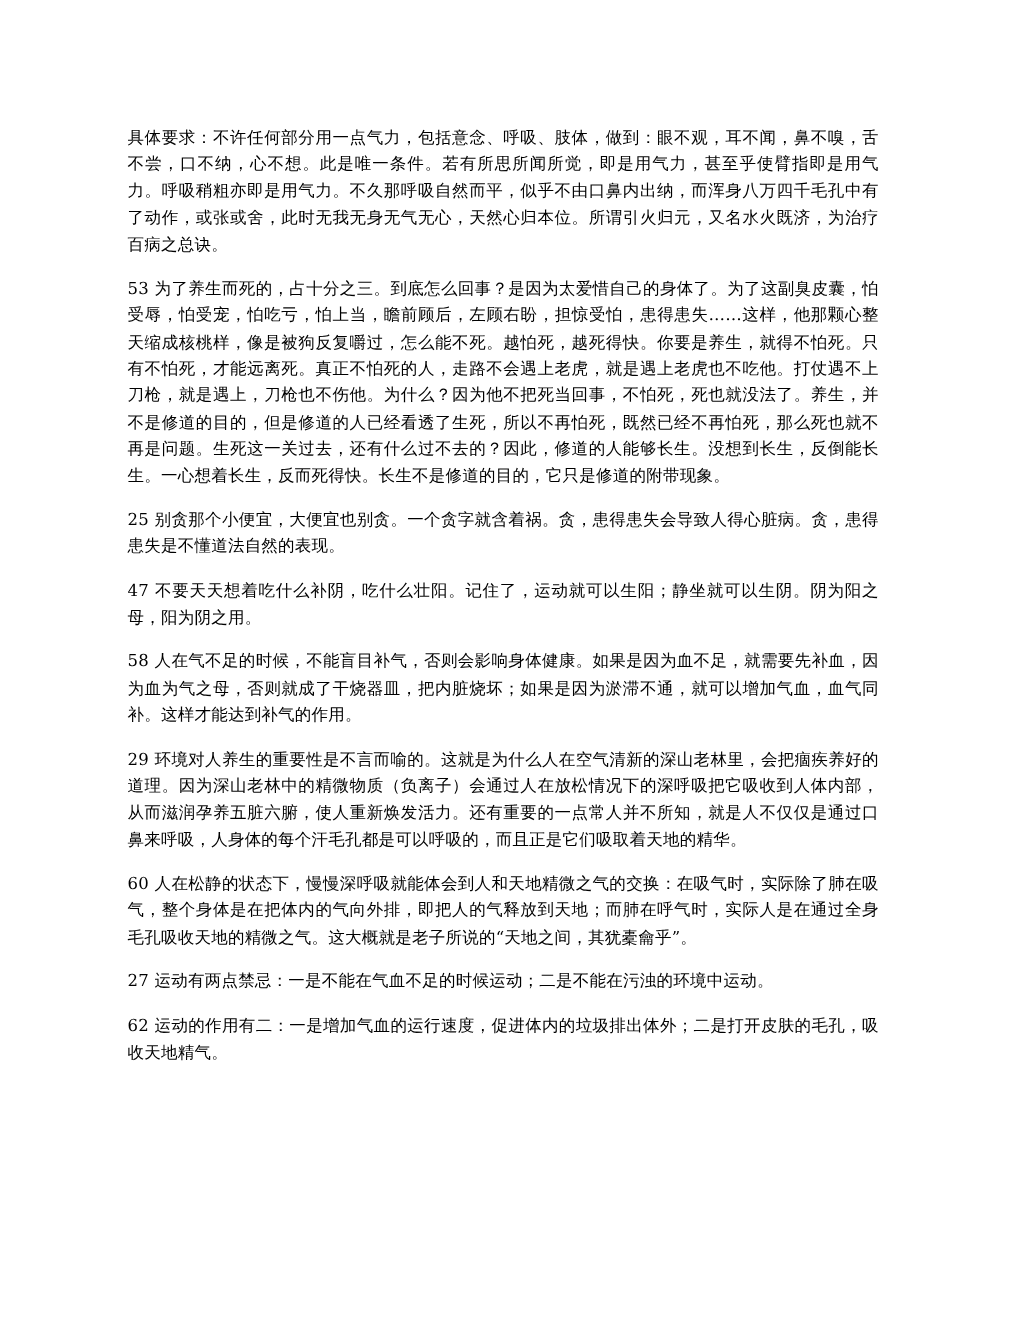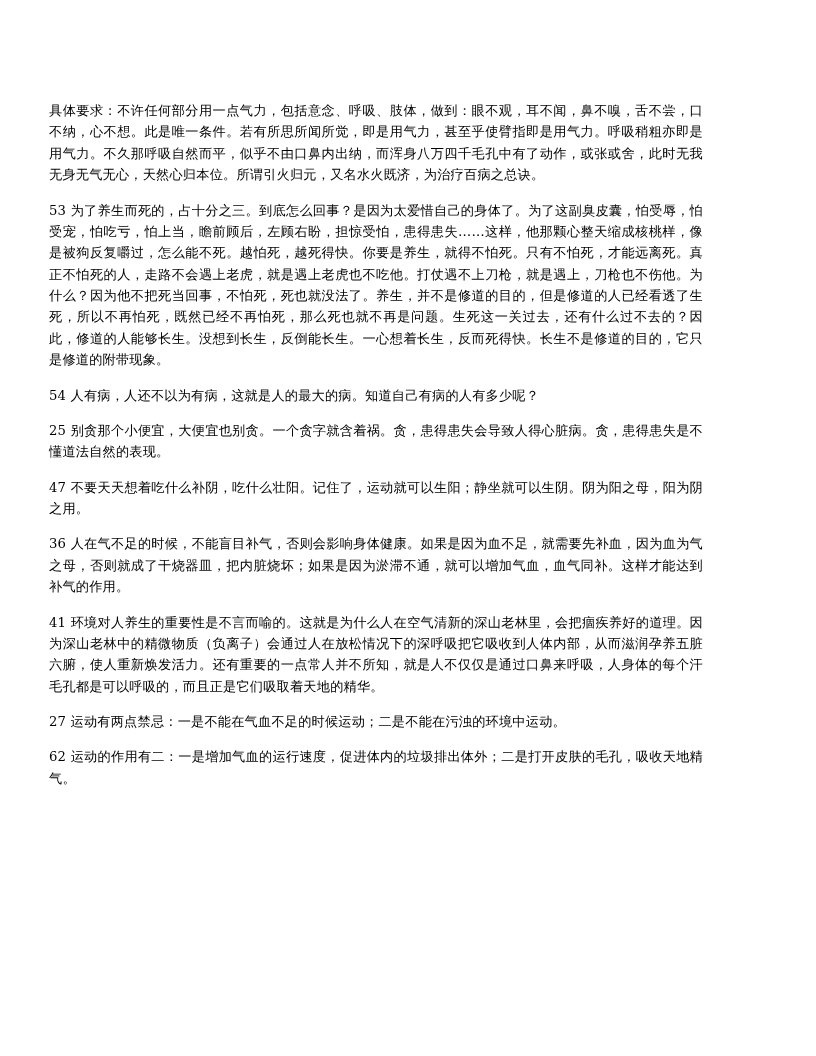--- a/index.html
+++ b/index.html
@@ -10,21 +10,21 @@
     width: 816px;
     height: 1056px;
     background: #ffffff;
     font-family: "DejaVu Serif", "Liberation Serif", serif;
     color: #000000;
   }
   .page {
     box-sizing: border-box;
     width: 816px;
     height: 1056px;
-    padding: 100px 113px 60px 49px;
+    padding: 100px 113px 60px 102px;
     position: relative;
   }
   .doc-body {
     width: 100%;
   }
   p.para {
     margin: 0 0 14px 0;
     font-size: 13.2px;
     line-height: 1.62;
     text-align: justify;
@@ -36,21 +36,21 @@
     margin-bottom: 16px;
   }
 </style>
 </head>
 <body>
 
 <div class="page">
   <div class="doc-body">
     <p class="para">具体要求：不许任何部分用一点气力，包括意念、呼吸、肢体，做到：眼不观，耳不闻，鼻不嗅，舌不尝，口不纳，心不想。此是唯一条件。若有所思所闻所觉，即是用气力，甚至乎使臂指即是用气力。呼吸稍粗亦即是用气力。不久那呼吸自然而平，似乎不由口鼻内出纳，而浑身八万四千毛孔中有了动作，或张或舍，此时无我无身无气无心，天然心归本位。所谓引火归元，又名水火既济，为治疗百病之总诀。</p>
     <p class="para">53 为了养生而死的，占十分之三。到底怎么回事？是因为太爱惜自己的身体了。为了这副臭皮囊，怕受辱，怕受宠，怕吃亏，怕上当，瞻前顾后，左顾右盼，担惊受怕，患得患失……这样，他那颗心整天缩成核桃样，像是被狗反复嚼过，怎么能不死。越怕死，越死得快。你要是养生，就得不怕死。只有不怕死，才能远离死。真正不怕死的人，走路不会遇上老虎，就是遇上老虎也不吃他。打仗遇不上刀枪，就是遇上，刀枪也不伤他。为什么？因为他不把死当回事，不怕死，死也就没法了。养生，并不是修道的目的，但是修道的人已经看透了生死，所以不再怕死，既然已经不再怕死，那么死也就不再是问题。生死这一关过去，还有什么过不去的？因此，修道的人能够长生。没想到长生，反倒能长生。一心想着长生，反而死得快。长生不是修道的目的，它只是修道的附带现象。</p>
-    <p class="para">54 人有病，人还不以为有病，这就是人的最大的病。知道自己有病的人有多少呢？</p>
     <p class="para">25 别贪那个小便宜，大便宜也别贪。一个贪字就含着祸。贪，患得患失会导致人得心脏病。贪，患得患失是不懂道法自然的表现。</p>
     <p class="para">47 不要天天想着吃什么补阴，吃什么壮阳。记住了，运动就可以生阳；静坐就可以生阴。阴为阳之母，阳为阴之用。</p>
-    <p class="para">36 人在气不足的时候，不能盲目补气，否则会影响身体健康。如果是因为血不足，就需要先补血，因为血为气之母，否则就成了干烧器皿，把内脏烧坏；如果是因为淤滞不通，就可以增加气血，血气同补。这样才能达到补气的作用。</p>
-    <p class="para">41 环境对人养生的重要性是不言而喻的。这就是为什么人在空气清新的深山老林里，会把痼疾养好的道理。因为深山老林中的精微物质（负离子）会通过人在放松情况下的深呼吸把它吸收到人体内部，从而滋润孕养五脏六腑，使人重新焕发活力。还有重要的一点常人并不所知，就是人不仅仅是通过口鼻来呼吸，人身体的每个汗毛孔都是可以呼吸的，而且正是它们吸取着天地的精华。</p>
+    <p class="para">58 人在气不足的时候，不能盲目补气，否则会影响身体健康。如果是因为血不足，就需要先补血，因为血为气之母，否则就成了干烧器皿，把内脏烧坏；如果是因为淤滞不通，就可以增加气血，血气同补。这样才能达到补气的作用。</p>
+    <p class="para">29 环境对人养生的重要性是不言而喻的。这就是为什么人在空气清新的深山老林里，会把痼疾养好的道理。因为深山老林中的精微物质（负离子）会通过人在放松情况下的深呼吸把它吸收到人体内部，从而滋润孕养五脏六腑，使人重新焕发活力。还有重要的一点常人并不所知，就是人不仅仅是通过口鼻来呼吸，人身体的每个汗毛孔都是可以呼吸的，而且正是它们吸取着天地的精华。</p>
+    <p class="para">60 人在松静的状态下，慢慢深呼吸就能体会到人和天地精微之气的交换：在吸气时，实际除了肺在吸气，整个身体是在把体内的气向外排，即把人的气释放到天地；而肺在呼气时，实际人是在通过全身毛孔吸收天地的精微之气。这大概就是老子所说的“天地之间，其犹橐龠乎”。</p>
     <p class="para">27 运动有两点禁忌：一是不能在气血不足的时候运动；二是不能在污浊的环境中运动。</p>
     <p class="para">62 运动的作用有二：一是增加气血的运行速度，促进体内的垃圾排出体外；二是打开皮肤的毛孔，吸收天地精气。</p>
   </div>
 </div>
 
 </body></html>

